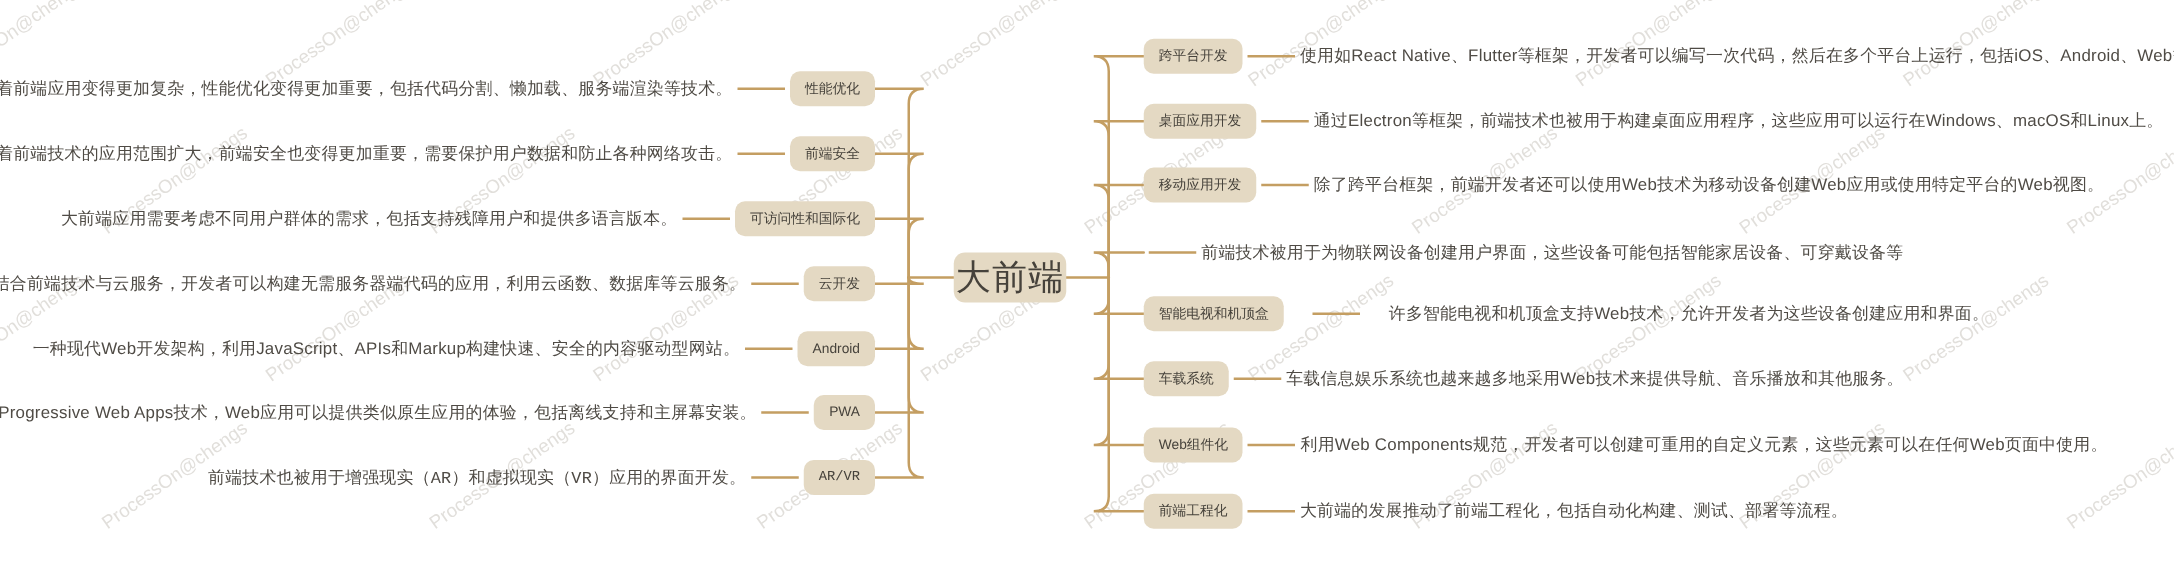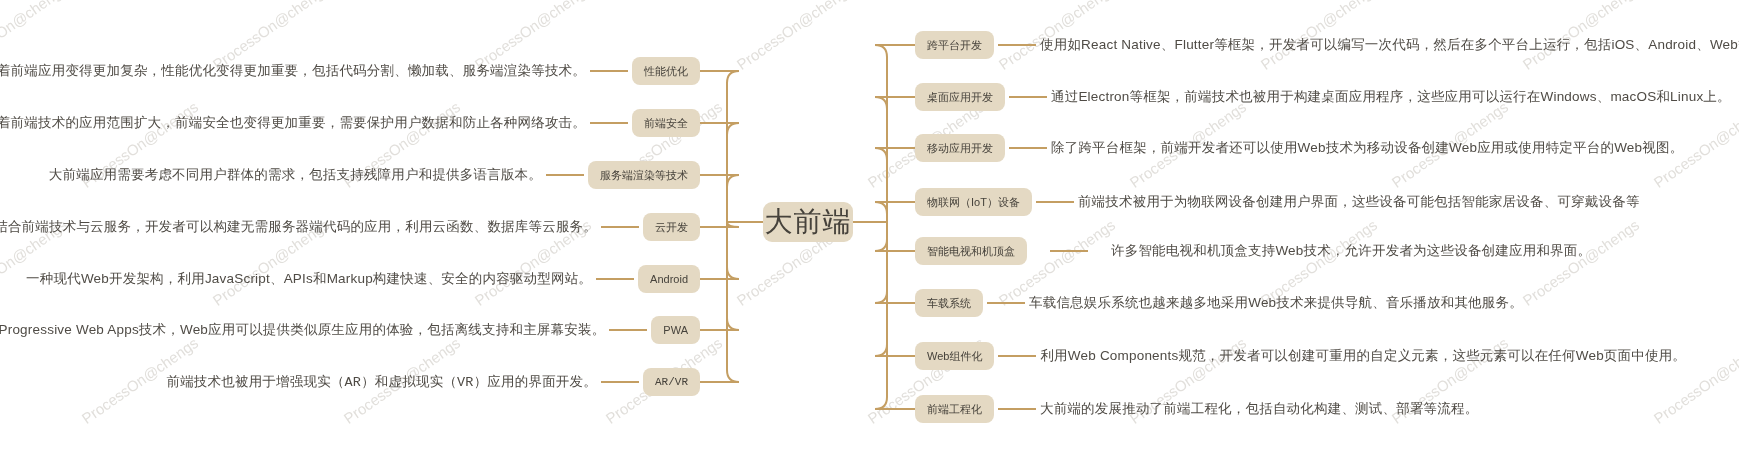--- a/index.html
+++ b/index.html
@@ -76,21 +76,21 @@
         <div class="node-box">性能优化</div>
       </div>
       <div class="row left" style="top: 109px;">
         <div class="desc">随着前端技术的应用范围扩大，前端安全也变得更加重要，需要保护用户数据和防止各种网络攻击。</div>
         <div class="hline"></div>
         <div class="node-box">前端安全</div>
       </div>
       <div class="row left" style="top: 161px;">
         <div class="desc">大前端应用需要考虑不同用户群体的需求，包括支持残障用户和提供多语言版本。</div>
         <div class="hline"></div>
-        <div class="node-box">服务端渲染等技术</div>
+        <div class="node-box">可访问性和国际化</div>
       </div>
       <div class="row left" style="top: 213px;">
         <div class="desc">结合前端技术与云服务，开发者可以构建无需服务器端代码的应用，利用云函数、数据库等云服务。</div>
         <div class="hline"></div>
         <div class="node-box">云开发</div>
       </div>
       <div class="row left" style="top: 265px;">
         <div class="desc">一种现代Web开发架构，利用JavaScript、APIs和Markup构建快速、安全的内容驱动型网站。</div>
         <div class="hline"></div>
         <div class="node-box">Android</div>
@@ -116,21 +116,20 @@
         <div class="node-box">桌面应用开发</div>
         <div class="hline"></div>
         <div class="desc">通过Electron等框架，前端技术也被用于构建桌面应用程序，这些应用可以运行在Windows、macOS和Linux上。</div>
       </div>
       <div class="row right" style="top: 134px;">
         <div class="node-box">移动应用开发</div>
         <div class="hline"></div>
         <div class="desc">除了跨平台框架，前端开发者还可以使用Web技术为移动设备创建Web应用或使用特定平台的Web视图。</div>
       </div>
       <div class="row right" style="top: 188px;">
-        <div class="node-box">物联网（IoT）设备</div>
         <div class="hline"></div>
         <div class="desc">前端技术被用于为物联网设备创建用户界面，这些设备可能包括智能家居设备、可穿戴设备等</div>
       </div>
       <div class="row right" style="top: 237px; gap: 19px;">
         <div class="node-box">智能电视和机顶盒</div>
         <div class="hline"></div>
         <div class="desc">许多智能电视和机顶盒支持Web技术，允许开发者为这些设备创建应用和界面。</div>
       </div>
       <div class="row right" style="top: 289px;">
         <div class="node-box">车载系统</div>

